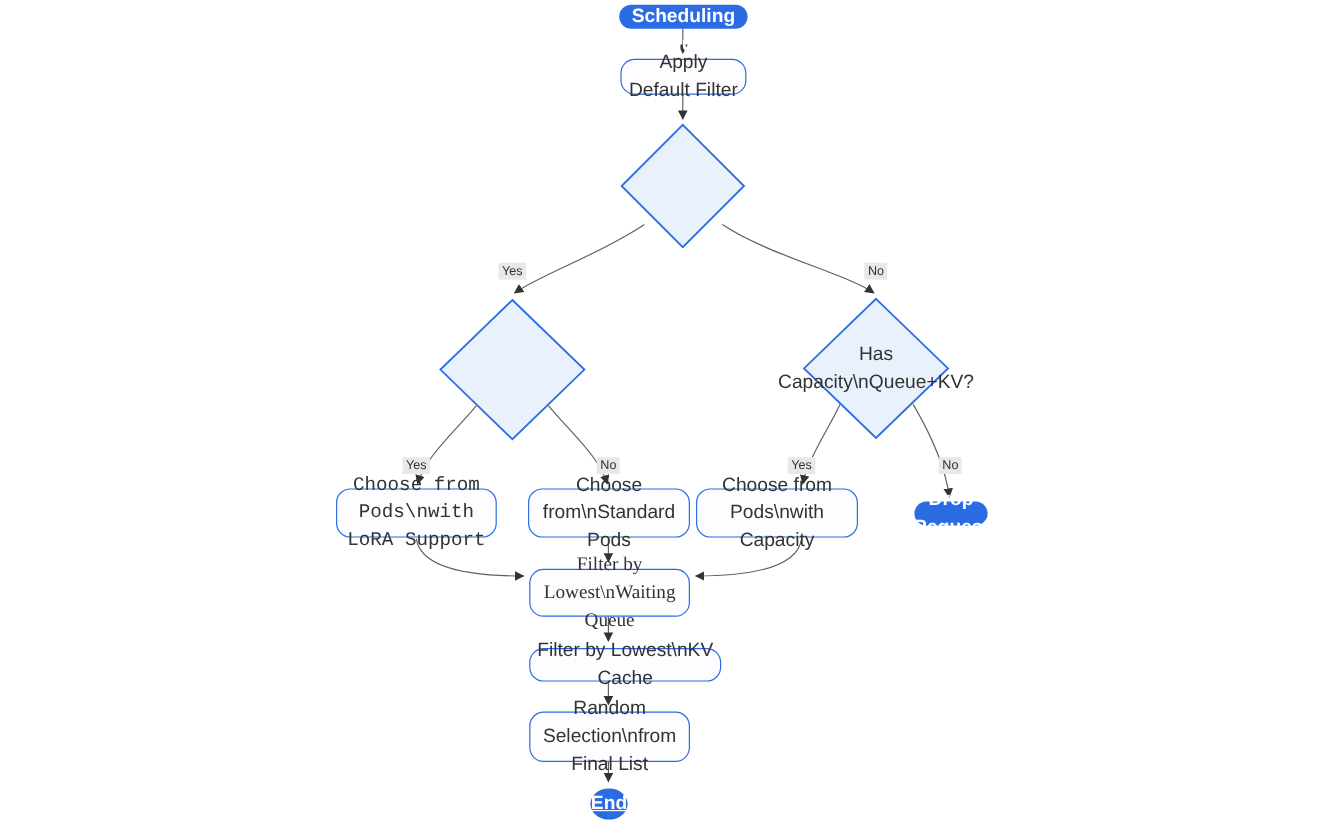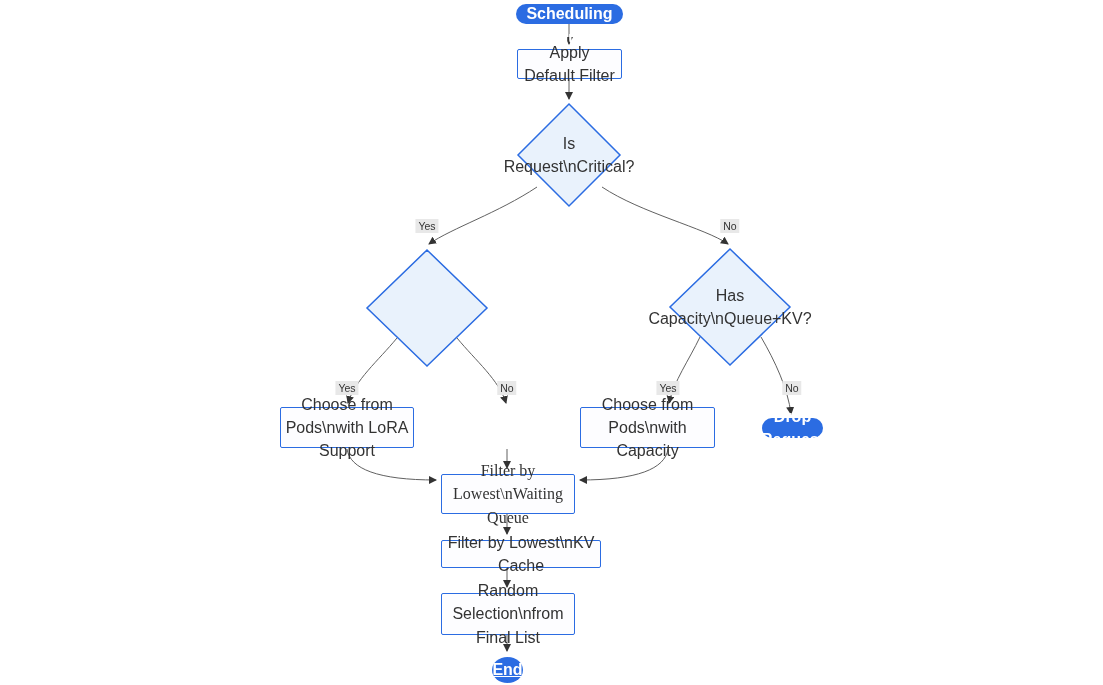--- a/index.html
+++ b/index.html
@@ -7,21 +7,21 @@
     position:relative;width:1103px;height:685px;background:#ffffff;
     font-family:"Liberation Sans","DejaVu Sans",sans-serif;overflow:hidden;
   }
   svg.layer{position:absolute;left:0;top:0;}
   .edge{stroke:#616161;stroke-width:1;fill:none;}
   .diamond{fill:#e9f2fc;stroke:#2b6ce2;stroke-width:1.5;}
   .node{
     position:absolute;display:flex;align-items:center;justify-content:center;
     text-align:center;font-size:16px;color:#333333;line-height:1.45;box-sizing:border-box;
   }
-  .rect{background:#fdfdff;border:1.5px solid #2b6ce2;border-radius:2px;padding:2px 4px;}
+  .rect{background:#fdfdff;border:1.5px solid #2b6ce2;border-radius:12px;padding:2px 4px;}
   .pill{background:#2b6ce2;color:#ffffff;font-weight:700;border-radius:13px;padding:0 6px;}
   .diamond-label{background:transparent;padding:0 6px;}
   .edge-label{
     position:absolute;transform:translate(-50%,-50%);
     background:#e8e8e8;color:#333333;font-size:10.5px;line-height:14px;padding:0 3px;
   }
 </style>
 </head>
 <body>
 
@@ -55,33 +55,33 @@
   </svg>
 
   <div class="node pill" style="left:516px;top:4px;width:107px;height:20px;">
     <span>Start Scheduling Request</span>
   </div>
 
   <div class="node rect" style="left:517px;top:49px;width:105px;height:30px;">
     <span>Apply Default Filter</span>
   </div>
 
-  <div class="node diamond-label" style="left:509px;top:105px;width:120px;height:100px;">
-    <span>Is Request\nCritical?</span>
-  </div>
 
 
   <div class="node diamond-label" style="left:665px;top:257px;width:130px;height:100px;">
     <span>Has Capacity\nQueue+KV?</span>
   </div>
 
-  <div class="node rect" style="left:280px;top:407px;width:134px;height:41px;">
+  <div class="node rect" style="left:280px;top:407px;width:134px;height:41px;font-family:Liberation Mono, monospace;">
     <span>Choose from Pods\nwith LoRA Support</span>
   </div>
 
+  <div class="node rect" style="left:440px;top:407px;width:135px;height:41px;">
+    <span>Choose from\nStandard Pods</span>
+  </div>
 
   <div class="node rect" style="left:580px;top:407px;width:135px;height:41px;">
     <span>Choose from Pods\nwith Capacity</span>
   </div>
 
   <div class="node pill" style="left:762px;top:418px;width:61px;height:20px;">
     <span>Drop Request</span>
   </div>
 
   <div class="node rect" style="left:441px;top:474px;width:134px;height:40px;font-family:Liberation Serif, serif;">

